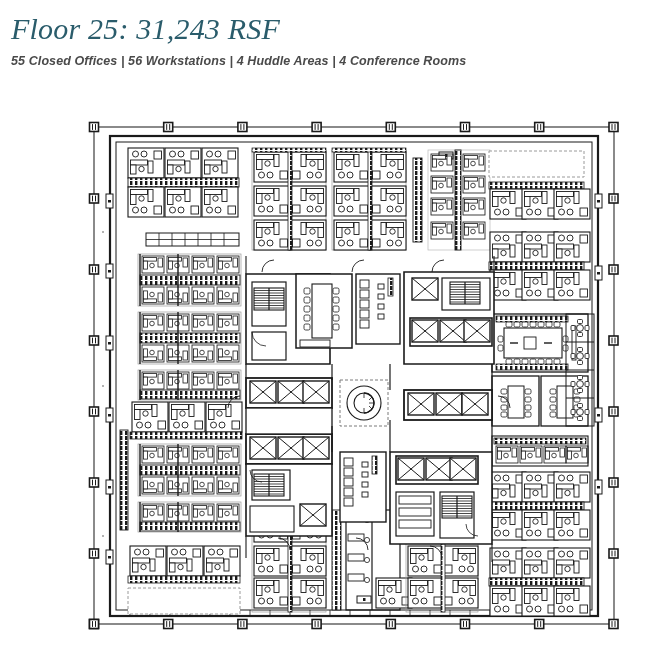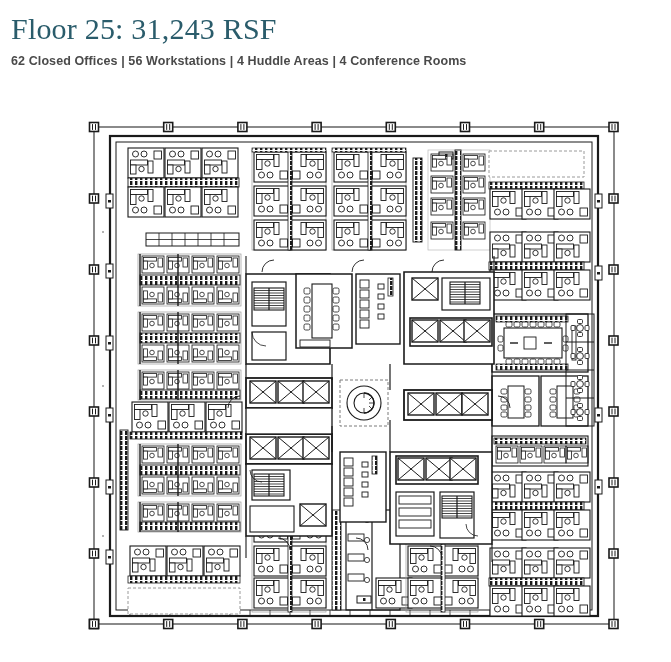--- a/index.html
+++ b/index.html
@@ -2,42 +2,42 @@
 <html><head>
 <meta charset="utf-8">
 <title>Floor Plan</title>
 <style>
   html,body{margin:0;padding:0;background:#ffffff;}
   body{width:671px;height:662px;overflow:hidden;
        font-family:"Liberation Sans",sans-serif;color:#333;}
   #page{position:relative;width:671px;height:662px;background:#fff;}
 
   
-  #header{position:absolute;left:0;top:0;width:568px;height:96px;}
+  #header{position:absolute;left:0;top:0;width:568px;height:96px;font-style:italic;}
   #title{position:absolute;left:11px;top:12px;
          font-family:"Liberation Serif",serif;
          font-size:30px;line-height:34px;letter-spacing:.2px;
          color:#2a5c6b;white-space:nowrap;}
   #subtitle{position:absolute;left:11px;top:54px;
             font-family:"Liberation Sans",sans-serif;
             font-size:12.5px;font-weight:bold;letter-spacing:.1px;
             color:#4a4a4a;white-space:nowrap;}
 
   
   #plan-wrap{position:absolute;left:0;top:96px;width:671px;height:566px;}
   #plan-svg{display:block;}
 </style>
 </head>
 <body>
 
 <div id="page">
 
   <div id="header">
     <div id="title">Floor 25: 31,243 RSF</div>
-    <div id="subtitle">62 Closed Offices | 56 Workstations | 4 Huddle Areas | 4 Conference Rooms</div>
+    <div id="subtitle">55 Closed Offices | 56 Workstations | 4 Huddle Areas | 4 Conference Rooms</div>
   </div>
 
   <div id="plan-wrap">
     <svg id="plan-svg" width="671" height="566" viewBox="0 0 671 566">
       <defs>
 
         <pattern id="hatch" width="4" height="4" patternUnits="userSpaceOnUse" patternTransform="rotate(45)">
           <rect width="4" height="4" fill="#fff"></rect>
           <line x1="0" y1="0" x2="0" y2="4" stroke="#1a1a1a" stroke-width="1.1"></line>
         </pattern>

